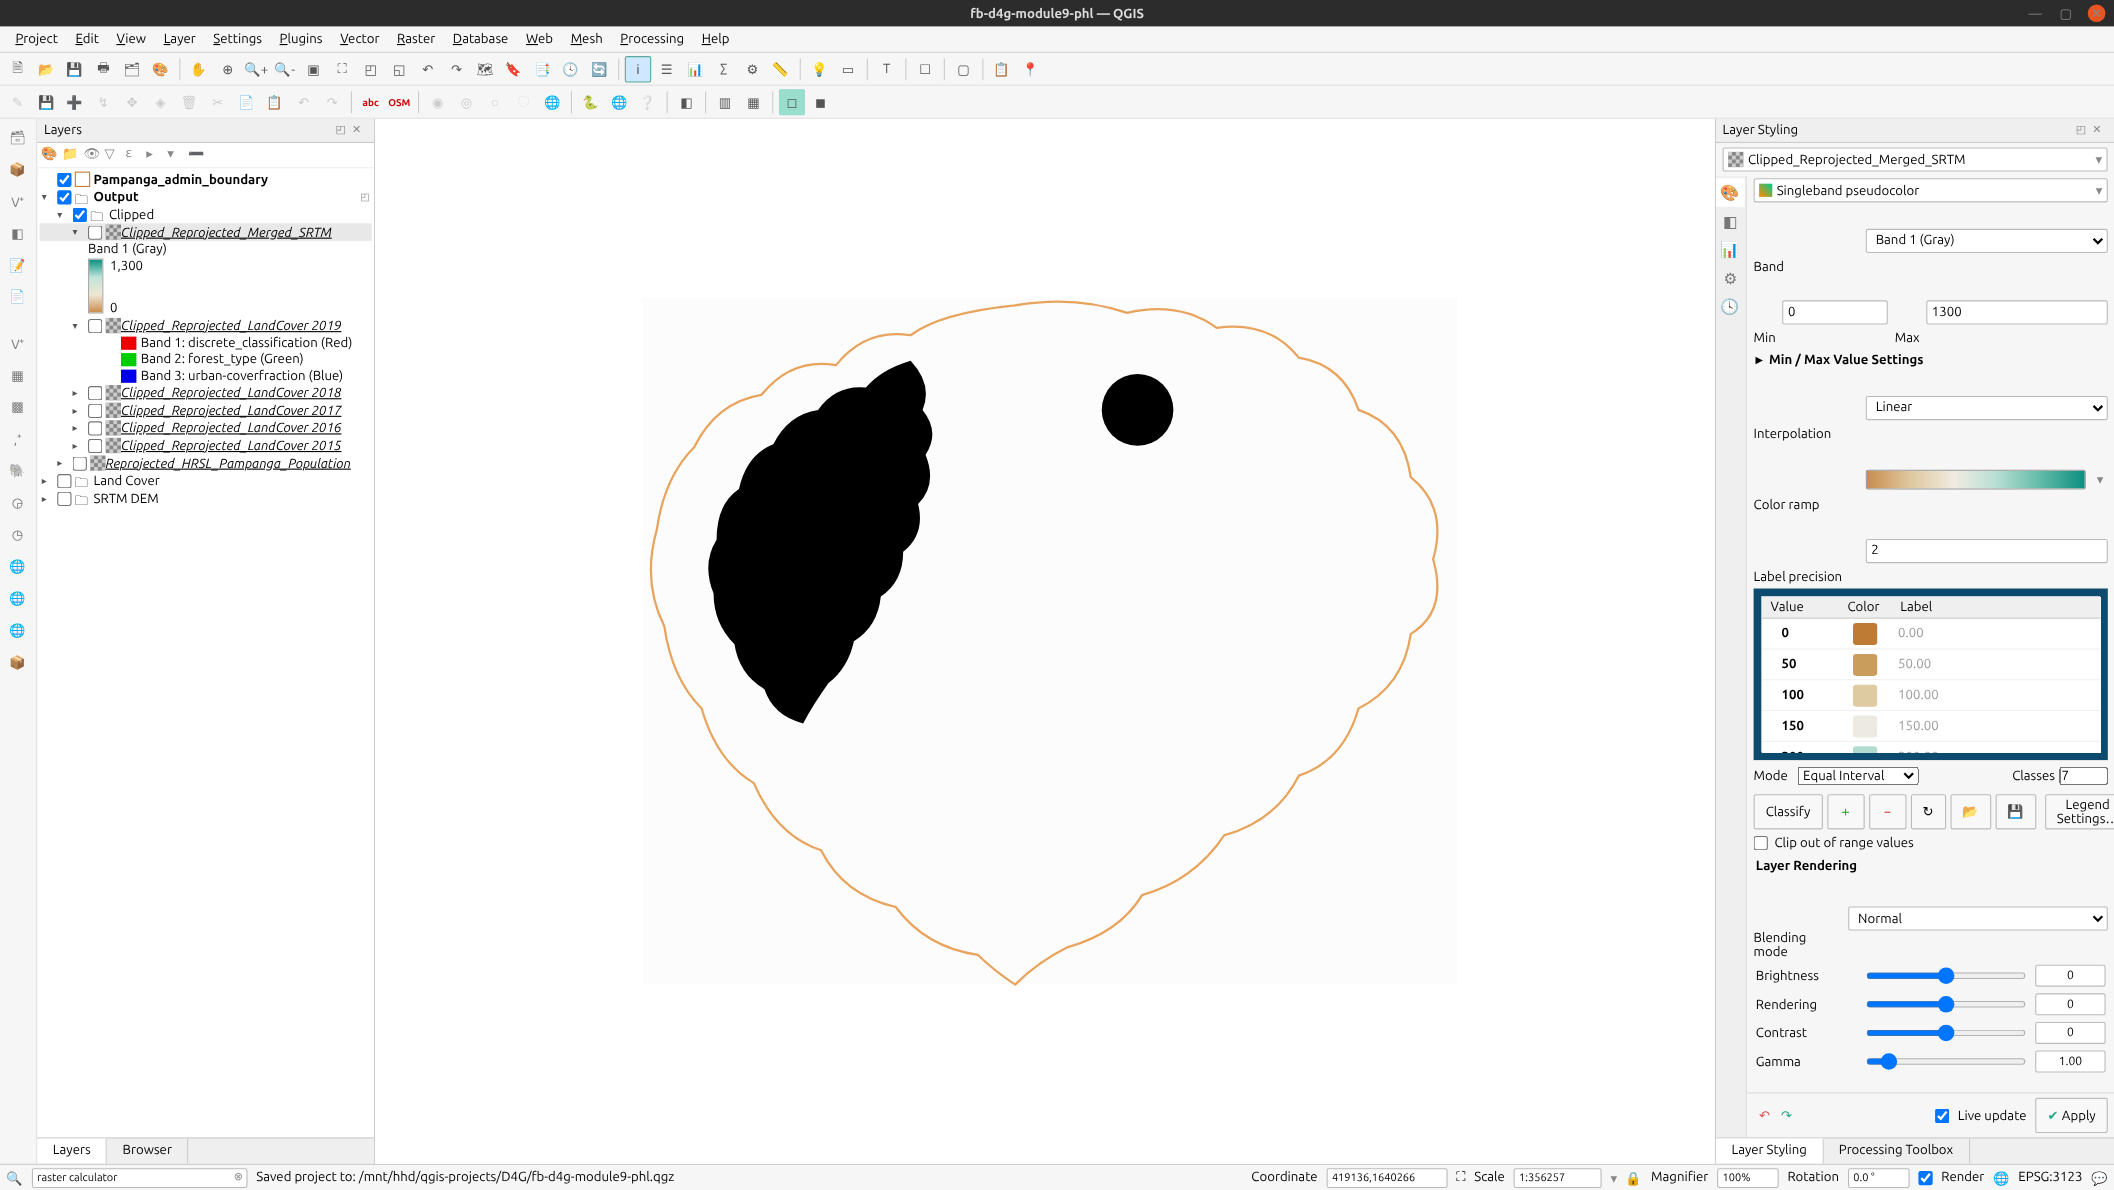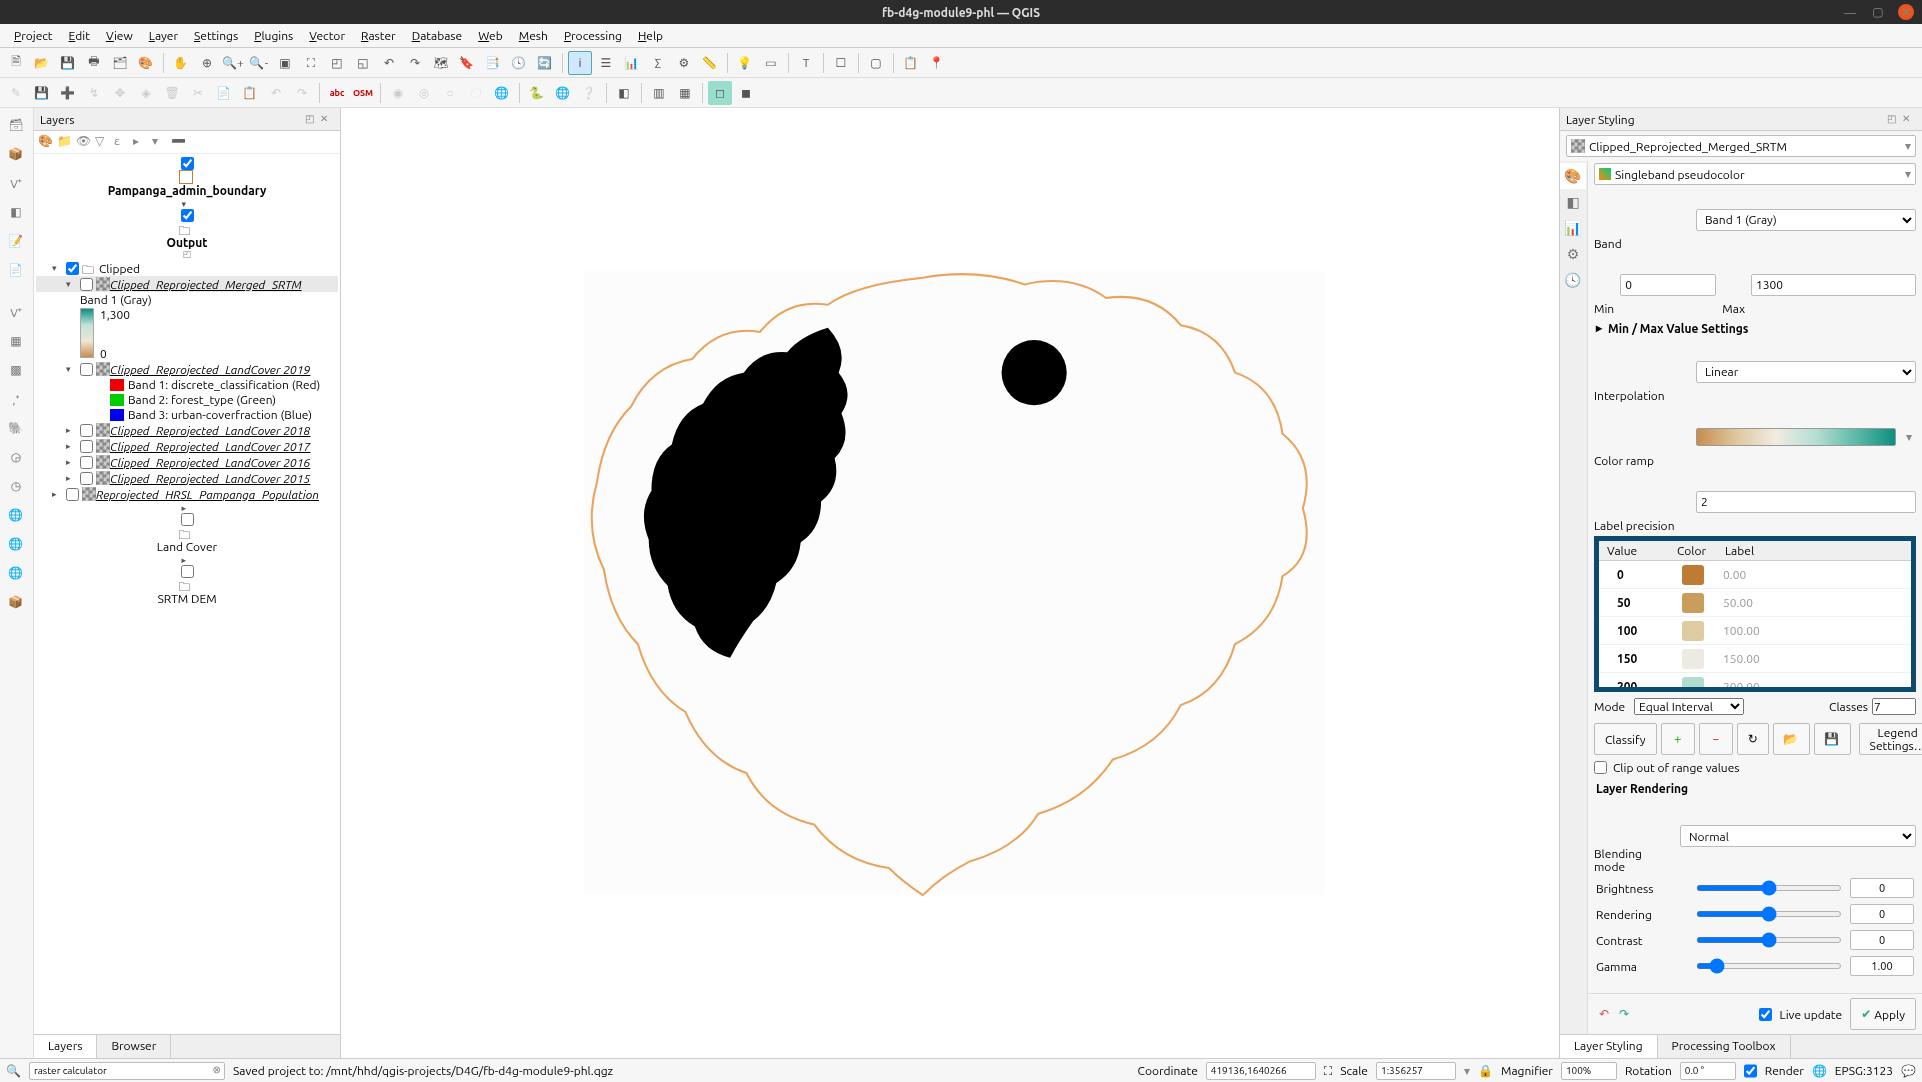--- a/index.html
+++ b/index.html
@@ -25,38 +25,38 @@
 .layers-toolbar span { width: 16px; height: 16px; display: inline-block; color: #888; }
 .layer-tree { flex: 1; overflow: auto; padding: 2px 2px; }
 .layer-row { display: flex; align-items: center; padding: 1px 2px; white-space: nowrap; }
 .layer-row .expander { width: 11px; color: #555; font-size: 9px; }
 .layer-row .chk { width: 13px; height: 13px; margin: 0 3px; }
 .layer-row .icn { width: 14px; height: 14px; margin-right: 3px; display: inline-block; }
 .layer-row .lbl { flex: 1; font-size: 12px; }
 .layer-row.selected { background: #e8e8e8; }
 .layer-row.italic .lbl { font-style: italic; text-decoration: underline; }
 .layer-row.bold .lbl { font-weight: bold; }
-.indent-0 { padding-left: 2px; flex-direction: column; } .indent-1 { padding-left: 16px; } .indent-2 { padding-left: 30px; } .indent-3 { padding-left: 44px; }
+.indent-0 { padding-left: 2px; } .indent-1 { padding-left: 16px; } .indent-2 { padding-left: 30px; } .indent-3 { padding-left: 44px; }
 .color-swatch { width: 14px; height: 12px; display: inline-block; margin-right: 4px; margin-left: 44px; }
 .gradient-bar { width: 14px; height: 50px; margin-left: 44px; background: linear-gradient(to bottom, #0d8f81, #bfe3da, #f0e6d2, #c88d4e); border: 1px solid #aaa; }
 .map-canvas { flex: 1; background: #fff; position: relative; }
 .map-svg { position: absolute; top: 0; left: 0; width: 100%; height: 100%; }
 .right-panel { width: 363px; background: #f6f6f6; border-left: 1px solid #ccc; display: flex; flex-direction: column; }
 .styling-body { flex: 1; display: flex; min-height: 0; }
 .styling-left-tabs { width: 28px; background: #efefef; border-right: 1px solid #ddd; display: flex; flex-direction: column; padding-top: 2px; }
 .styling-left-tabs .stab { width: 26px; height: 26px; display: flex; align-items: center; justify-content: center; color: #777; font-size: 14px; }
 .styling-left-tabs .stab.active { background: #fff; }
 .styling-content { flex: 1; overflow: auto; padding: 0; display: flex; flex-direction: column; }
 .styling-row { display: flex; align-items: center; padding: 2px 6px; gap: 6px; }
 .styling-row label { width: 96px; font-size: 12px; margin-top: 48px; }
 .styling-row .ctrl { flex: 1; height: 22px; border: 1px solid #bbb; background: #fff; padding: 0 4px; font-size: 12px; border-radius: 2px; }
 .layer-combo { margin: 4px 6px; height: 22px; border: 1px solid #bbb; background: #fff; padding: 0 4px; display: flex; align-items: center; gap: 4px; border-radius: 2px; }
 .render-combo { display: flex; align-items: center; height: 22px; border: 1px solid #bbb; background: #fff; margin: 2px 6px; padding: 0 4px; border-radius: 2px; gap: 4px; }
 .minmax-hdr { padding: 4px 8px; font-weight: bold; display: flex; align-items: center; gap: 6px; }
-.color-table { margin: 2px 6px; border: 5px solid #0c4a6e; height: 156px; overflow: auto; background: #fff; }
+.color-table { margin: 2px 6px; border: 7px solid #0c4a6e; height: 156px; overflow: auto; background: #fff; }
 .color-table-hdr { display: flex; background: #efefef; border-bottom: 1px solid #ccc; padding: 3px 0; }
 .color-table-hdr span { padding: 0 8px; font-size: 12px; }
 .ct-row { display: flex; align-items: center; height: 28px; border-bottom: 1px solid #f0f0f0; }
 .ct-row .v { width: 70px; padding-left: 18px; font-weight: bold; }
 .ct-row .c { width: 48px; display: flex; justify-content: center; }
 .ct-row .c span { width: 22px; height: 20px; border-radius: 3px; display: inline-block; }
 .ct-row .l { flex: 1; color: #999; padding-left: 6px; }
 .btn { height: 32px; padding: 0 10px; border: 1px solid #bbb; background: #f8f8f8; border-radius: 2px; font-size: 12px; display: inline-flex; align-items: center; }
 .btn-row { display: flex; gap: 4px; padding: 4px 6px; align-items: center; }
 .section-hdr { font-weight: bold; padding: 6px 8px 2px; }

